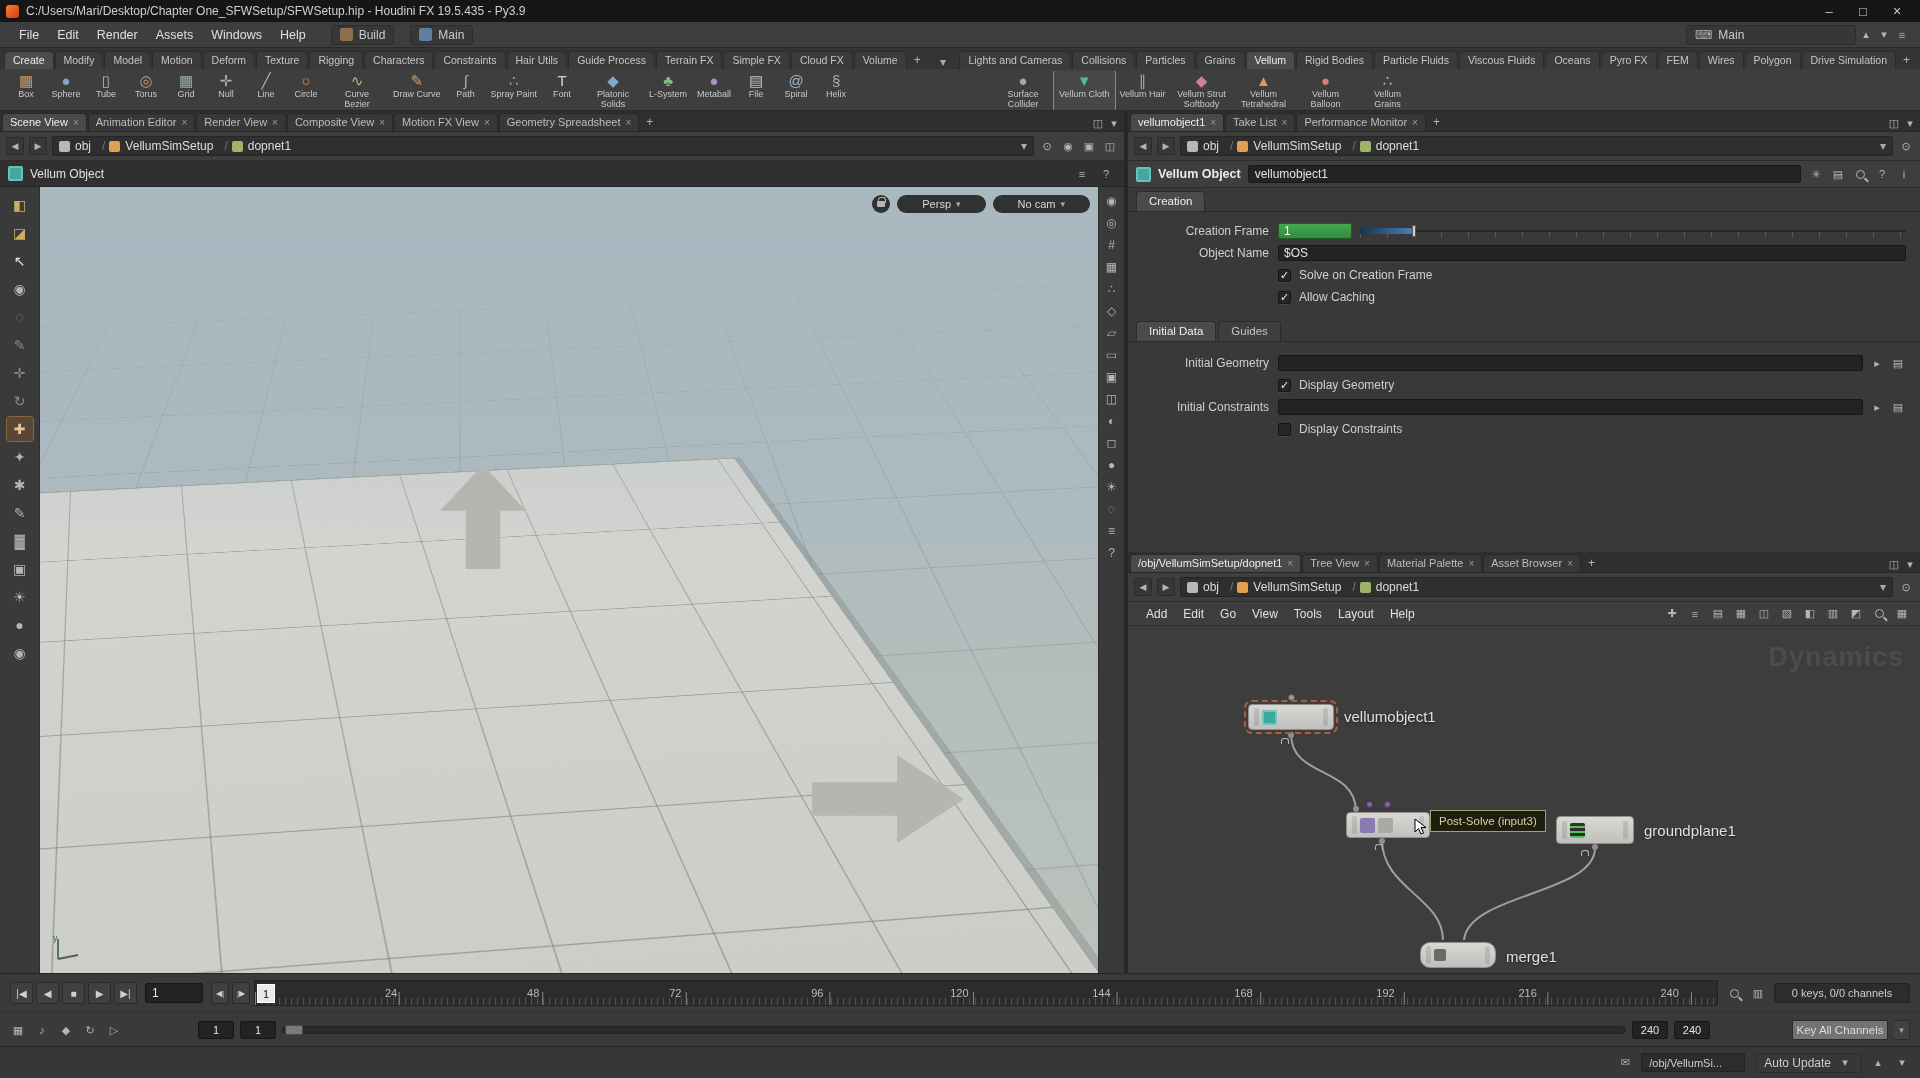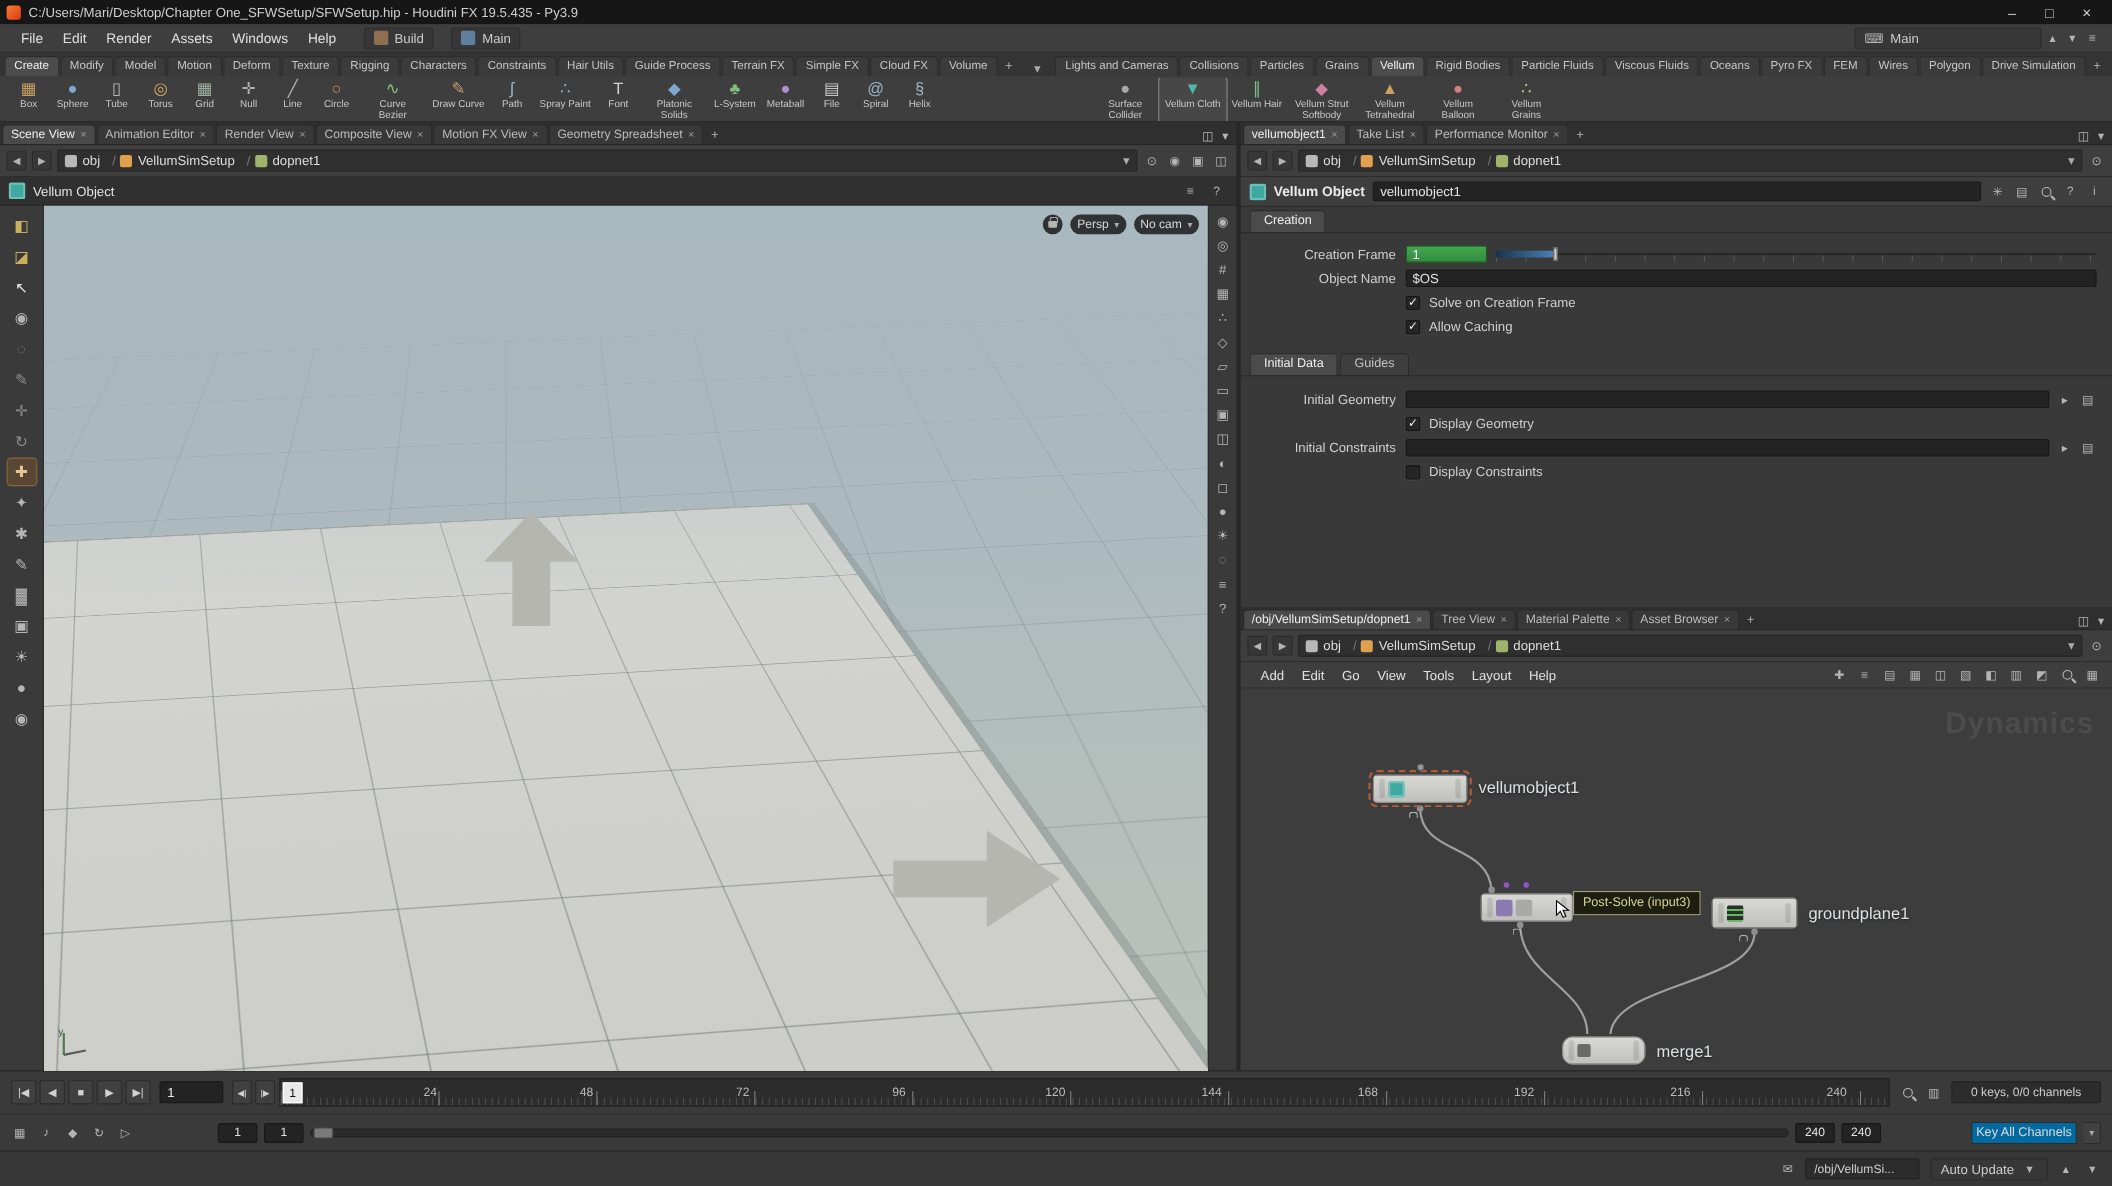--- a/index.html
+++ b/index.html
@@ -59,21 +59,21 @@
   #rstrip .ticon{width:20px;height:19px;font-size:12px}
   
   #vp{position:absolute;left:40px;right:26px;top:0;bottom:0;overflow:hidden;background:linear-gradient(180deg,#a2b3bb 0%,#acbac0 32%,#b4bebb 65%,#bcc2bc 100%)}
   #horizon{position:absolute;left:-600px;top:118px;width:2300px;height:2100px;transform-origin:50% 0;transform:perspective(1300px) rotateX(62deg) rotateZ(-5deg);background-image:linear-gradient(rgba(110,125,130,.28) 1px,transparent 1px),linear-gradient(90deg,rgba(110,125,130,.28) 1px,transparent 1px);background-size:85px 85px}
   #slab{position:absolute;left:-300px;top:295px;width:1010px;height:1600px;transform-origin:50% 0;transform:perspective(1300px) rotateX(55deg) rotateZ(-5deg);background-color:#c9cac5;background-image:linear-gradient(180deg,rgba(255,255,255,.22),rgba(0,0,0,.05)),linear-gradient(rgba(95,105,102,.6) 1px,transparent 1px),linear-gradient(90deg,rgba(95,105,102,.6) 1px,transparent 1px);background-size:100% 100%,110px 110px,110px 110px;border:1px solid #9aa49f;box-shadow:6px 0 0 rgba(120,130,128,.35)}
   #fog{position:absolute;left:0;top:0;right:0;height:420px;background:linear-gradient(180deg,rgba(170,185,192,.85) 6%,rgba(170,185,192,0) 85%);pointer-events:none}
   .bigarrow{position:absolute;background:rgba(182,183,177,.95);filter:drop-shadow(0 1px 1px rgba(90,95,92,.5))}
   #arrow-up{left:400px;top:278px;width:86px;height:104px;clip-path:polygon(50% 0,100% 44%,70% 44%,70% 100%,30% 100%,30% 44%,0 44%)}
   #arrow-right{left:772px;top:568px;width:152px;height:88px;clip-path:polygon(100% 50%,56% 0,56% 31%,0 31%,0 69%,56% 69%,56% 100%)}
   #vpoverlay{position:absolute;top:8px;right:8px;display:flex;gap:7px;align-items:center}
-  .pill{background:rgba(38,38,38,.92);color:#d8d8d8;border-radius:9px;height:18px;display:flex;align-items:center;gap:5px;padding:0 6px;font-size:11px}
+  .pill{background:rgba(38,38,38,.92);color:#d8d8d8;border-radius:9px;height:18px;display:flex;align-items:center;gap:5px;padding:0 25px;font-size:11px}
   .pill .dd{font-size:9px;color:#aaa}
   .lockpill{width:18px;height:18px;border-radius:50%;background:rgba(38,38,38,.92);display:flex;align-items:center;justify-content:center}
   .padlock{position:relative;width:8px;height:6px;background:#b5b5b5;border-radius:1px}
   .padlock::before{content:"";position:absolute;left:1px;top:-4px;width:6px;height:5px;border:1.5px solid #b5b5b5;border-bottom:none;border-radius:3px 3px 0 0}
   #axisgizmo{position:absolute;left:10px;bottom:8px}
   
   #params{position:absolute;left:0;top:50px;width:792px;height:391px;background:#393939;overflow:hidden}
   #pheader{height:27px;display:flex;align-items:center;gap:7px;padding:0 8px;background:#3e3e3e;border-bottom:1px solid #2b2b2b}
   #pheader .ptype{color:#ececec;font-size:12.5px;font-weight:bold;white-space:nowrap}
   #pheader .pname{flex:1;height:18px;background:#232323;border:1px solid #1a1a1a;border-radius:2px;color:#e3e3e3;display:flex;align-items:center;padding:0 6px;font-size:12px;max-width:560px}
@@ -115,21 +115,21 @@
   #trow2{height:35px;display:flex;align-items:center;padding:0 10px;gap:6px;border-top:1px solid #303030}
   .pbtn{width:23px;height:22px;display:flex;align-items:center;justify-content:center;background:#404040;border:1px solid #2b2b2b;border-radius:2px;color:#d0d0d0;font-size:10px;white-space:nowrap}
   .framebox{width:58px;height:20px;background:#232323;border:1px solid #181818;border-radius:2px;color:#e8e8e8;display:flex;align-items:center;padding:0 6px;margin:0 4px}
   #ruler{flex:1;height:26px;background:#2c2c2c;border:1px solid #222;position:relative;background-image:linear-gradient(90deg,rgba(150,150,150,.35) 1px,transparent 1px),linear-gradient(90deg,rgba(175,175,175,.7) 1px,transparent 1px);background-size:6px 7px,143.6px 13px;background-position:left bottom,left bottom;background-repeat:repeat-x}
   .tick-label{position:absolute;top:50%;transform:translate(-50%,-50%);font-size:11px;color:#bcbcbc}
   #curframe{position:absolute;left:2px;top:3px;width:18px;height:19px;background:#e9e9e9;border:1px solid #fff;color:#111;font-size:11px;display:flex;align-items:center;justify-content:center}
   .keysbox{width:136px;height:20px;background:#2c2c2c;border:1px solid #222;border-radius:2px;display:flex;align-items:center;justify-content:center;font-size:11px;color:#cfcfcf}
   .rngfield{width:36px;height:18px;background:#232323;border:1px solid #181818;border-radius:2px;color:#e3e3e3;display:flex;align-items:center;justify-content:center;font-size:11px}
   #rangeslider{flex:1;height:8px;background:#2a2a2a;border:1px solid #222;border-radius:4px;position:relative}
   #rangeslider .thumb{position:absolute;left:2px;top:-2px;width:18px;height:10px;background:#7a7a7a;border:1px solid #4a4a4a;border-radius:2px}
-  .keyall{width:96px;height:20px;background:#0369a1;border:1px solid #2b2b2b;border-radius:2px 0 0 2px;display:flex;align-items:center;justify-content:center;font-size:11.5px;color:#ddd}
+  .keyall{width:96px;height:20px;background:#737373;border:1px solid #2b2b2b;border-radius:2px 0 0 2px;display:flex;align-items:center;justify-content:center;font-size:11.5px;color:#ddd}
   .keyalldd{width:16px;height:20px;background:#414141;border:1px solid #2b2b2b;border-left:none;border-radius:0 2px 2px 0;display:flex;align-items:center;justify-content:center;color:#aaa;font-size:9px}
   
   #statusbar{position:absolute;left:0;top:1046px;width:1920px;height:32px;background:#373737;border-top:1px solid #262626;display:flex;align-items:center;padding:0 10px;gap:8px}
   #statusbar .sp{flex:1}
   .sunken{height:19px;background:#2c2c2c;border:1px solid #222;border-radius:2px;display:flex;align-items:center;padding:0 7px;font-size:11px;color:#cfcfcf}
   .icon-mag{position:relative;width:9px;height:9px;border:1.5px solid currentColor;border-radius:50%;display:inline-block}
   .icon-mag::after{content:"";position:absolute;width:5px;height:1.5px;background:currentColor;transform:rotate(45deg);left:7px;top:8px}
   .g{display:inline-flex;align-items:center;justify-content:center}
 </style>
 </head>

